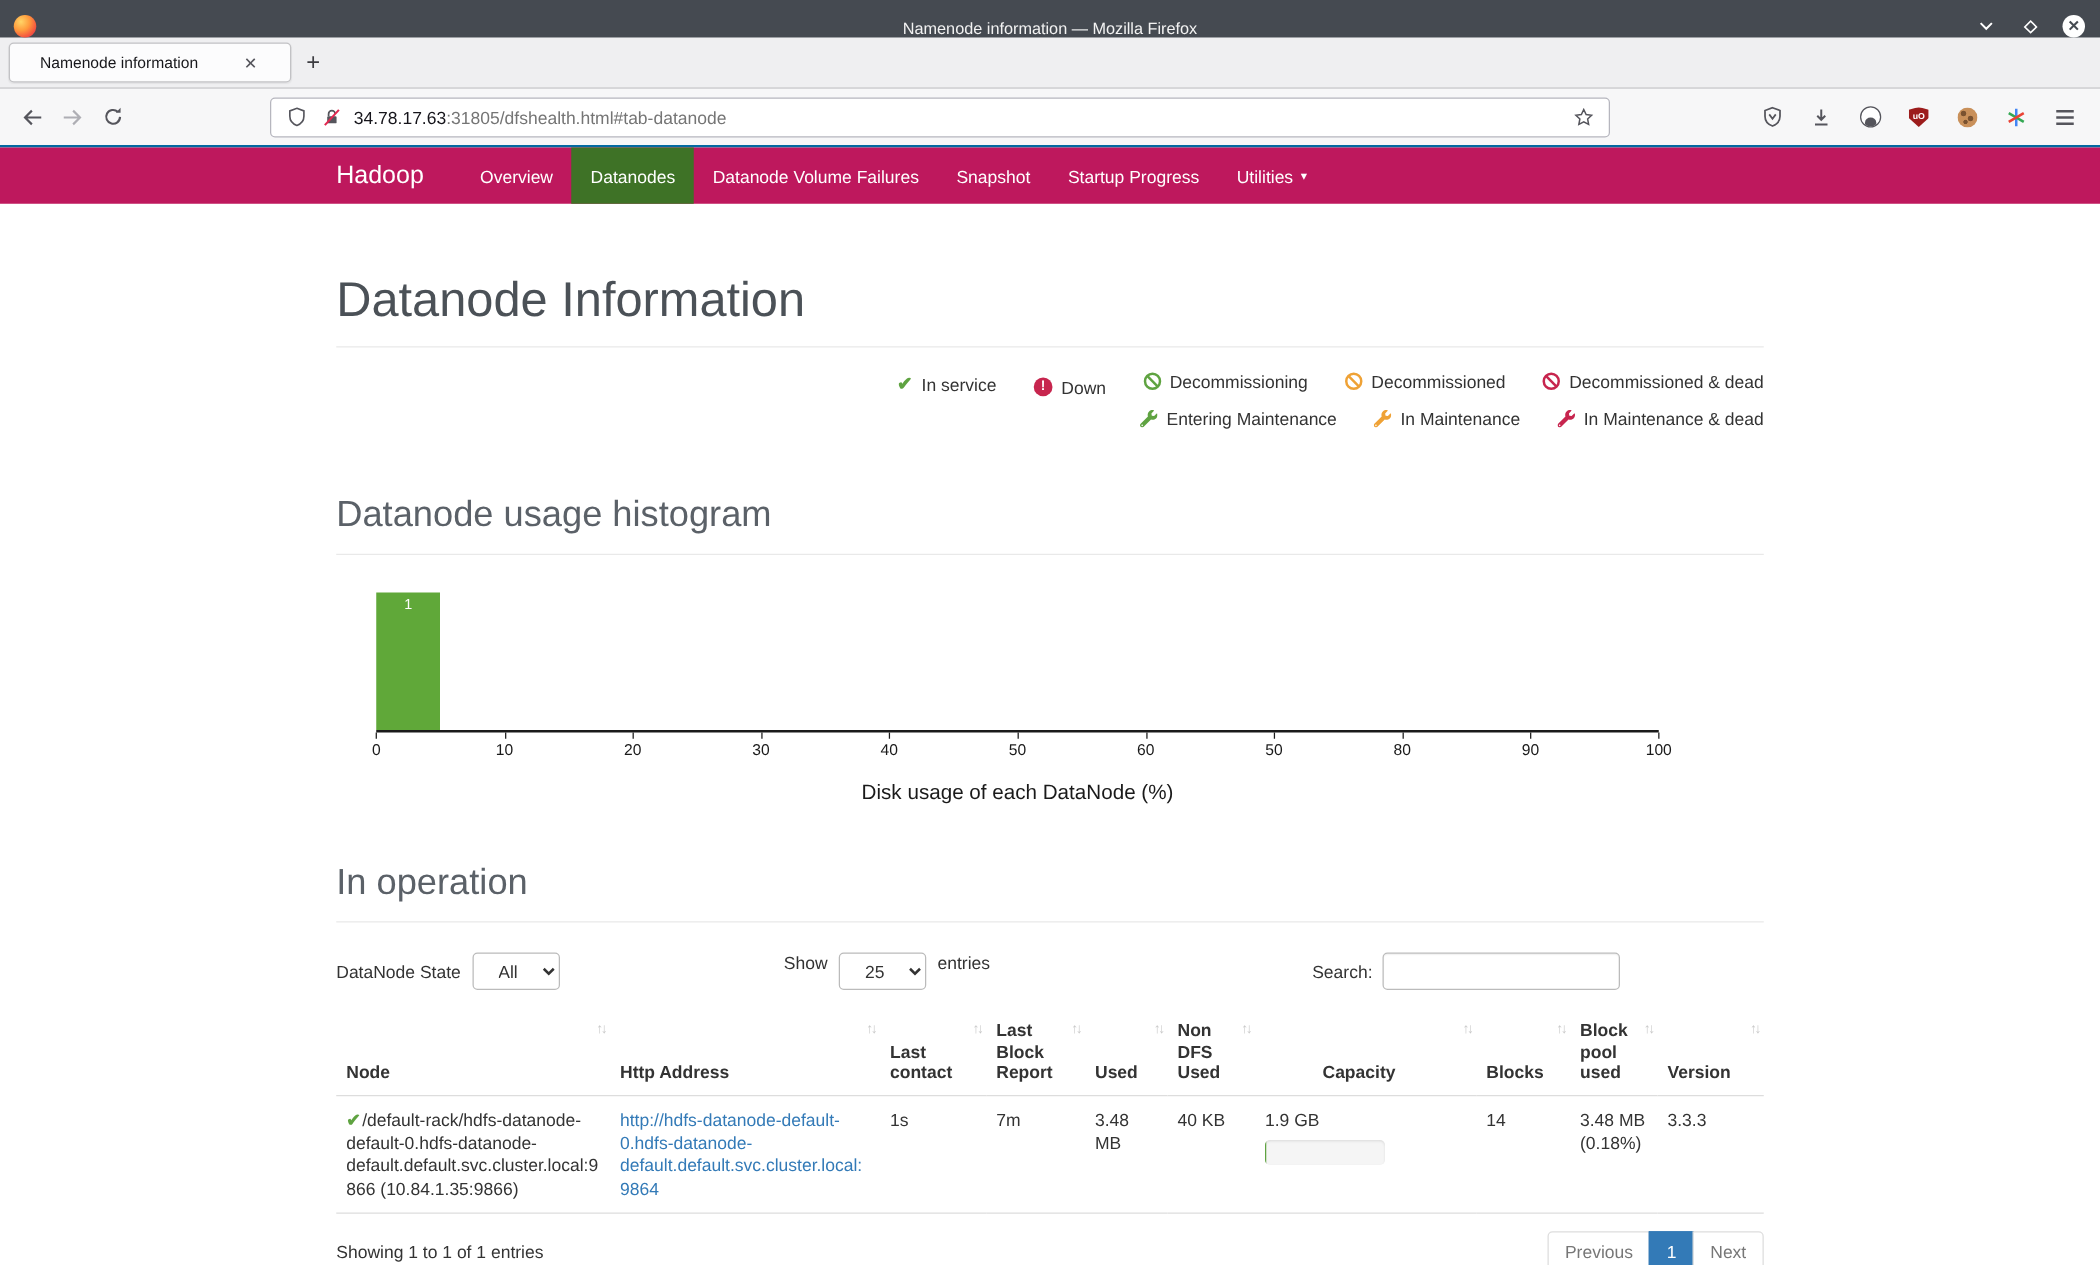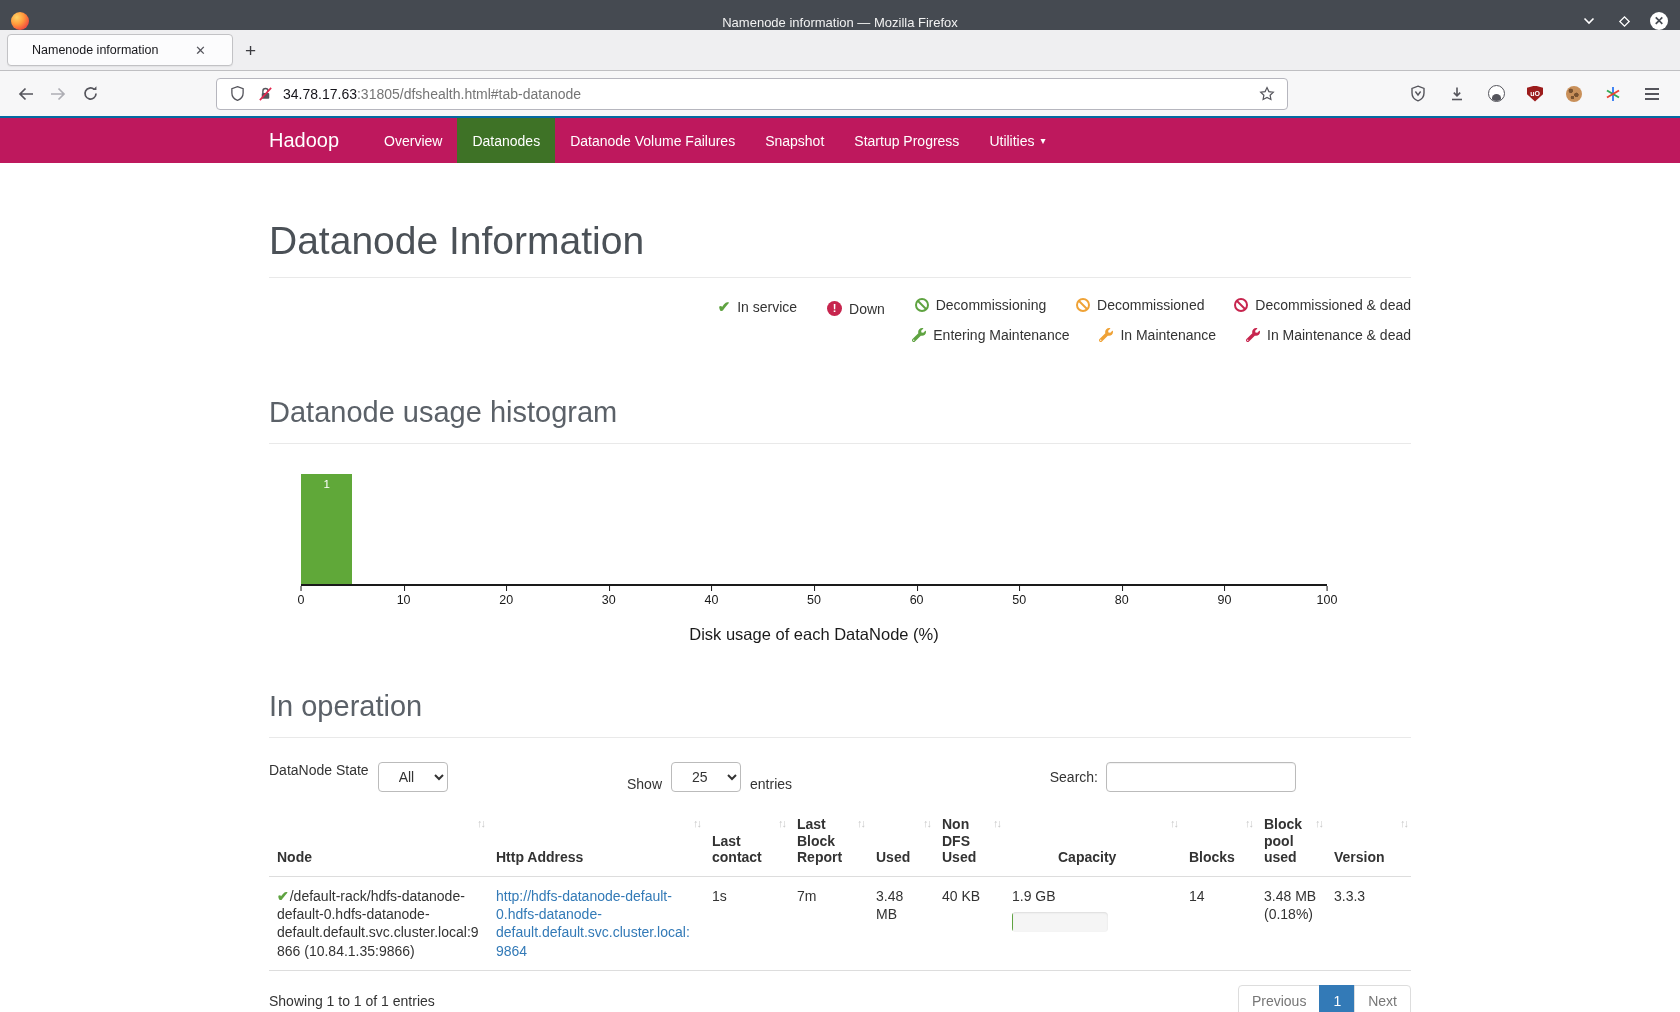--- a/index.html
+++ b/index.html
@@ -73,22 +73,22 @@
   .chart { margin:30px 0 0 32px; width:1026px; }
   .plot { position:relative; height:112px; border-bottom:2px solid #1a1a1a; }
   .hbar { position:absolute; bottom:0; left:0; width:5%; height:110px; background:#60a839; text-align:center; }
   .hbar-label { color:#fff; font-size:11.5px; padding-top:4px; display:block; }
   .ticks { position:relative; height:22px; }
   .tick { position:absolute; top:0; transform:translateX(-50%); font-size:12.5px; color:#1a1a1a; padding-top:7px; }
   .tick::before { content:''; position:absolute; top:0; left:50%; width:1px; height:5px; background:#1a1a1a; }
   .xlabel { text-align:center; font-size:16.5px; color:#1a1a1a; margin-top:17px; }
   
   .controls { position:relative; height:32px; margin-top:24px; font-size:14px; }
-  .ctl-left { display:inline-flex; align-items:flex-start; gap:9px; }
-  .ctl-mid { position:absolute; left:358px; top:0; display:inline-flex; align-items:flex-end; gap:9px; }
+  .ctl-left { display:inline-flex; align-items:center; gap:9px; }
+  .ctl-mid { position:absolute; left:358px; top:0; display:inline-flex; align-items:flex-start; gap:9px; }
   .ctl-right { position:absolute; right:115px; top:0; display:inline-flex; align-items:center; gap:8px; }
   select.ctl { height:30px; border:1px solid #bbb; border-radius:4px; background:#fff; font-size:14px; color:#333;
     padding:2px 16px; font-family:"Liberation Sans", sans-serif; min-width:62px; }
   input.ctl-search { height:30px; width:190px; border:1px solid #bbb; border-radius:4px; padding:4px 8px; font-size:14px;
     box-shadow:inset 0 1px 1px rgba(0,0,0,.06); font-family:"Liberation Sans", sans-serif; }
   
   table.dn { width:100%; border-collapse:collapse; table-layout:fixed; margin-top:18px; font-size:14px; }
   table.dn th { text-align:left; vertical-align:bottom; font-weight:bold; color:#333; padding:4px 8px 10px 8px;
     border-bottom:1px solid #ddd; position:relative; line-height:1.18; cursor:pointer; }
   .sort-ic { position:absolute; top:5px; right:4px; color:#c9c9c9; font-size:11px; letter-spacing:-2px; font-weight:normal; }

